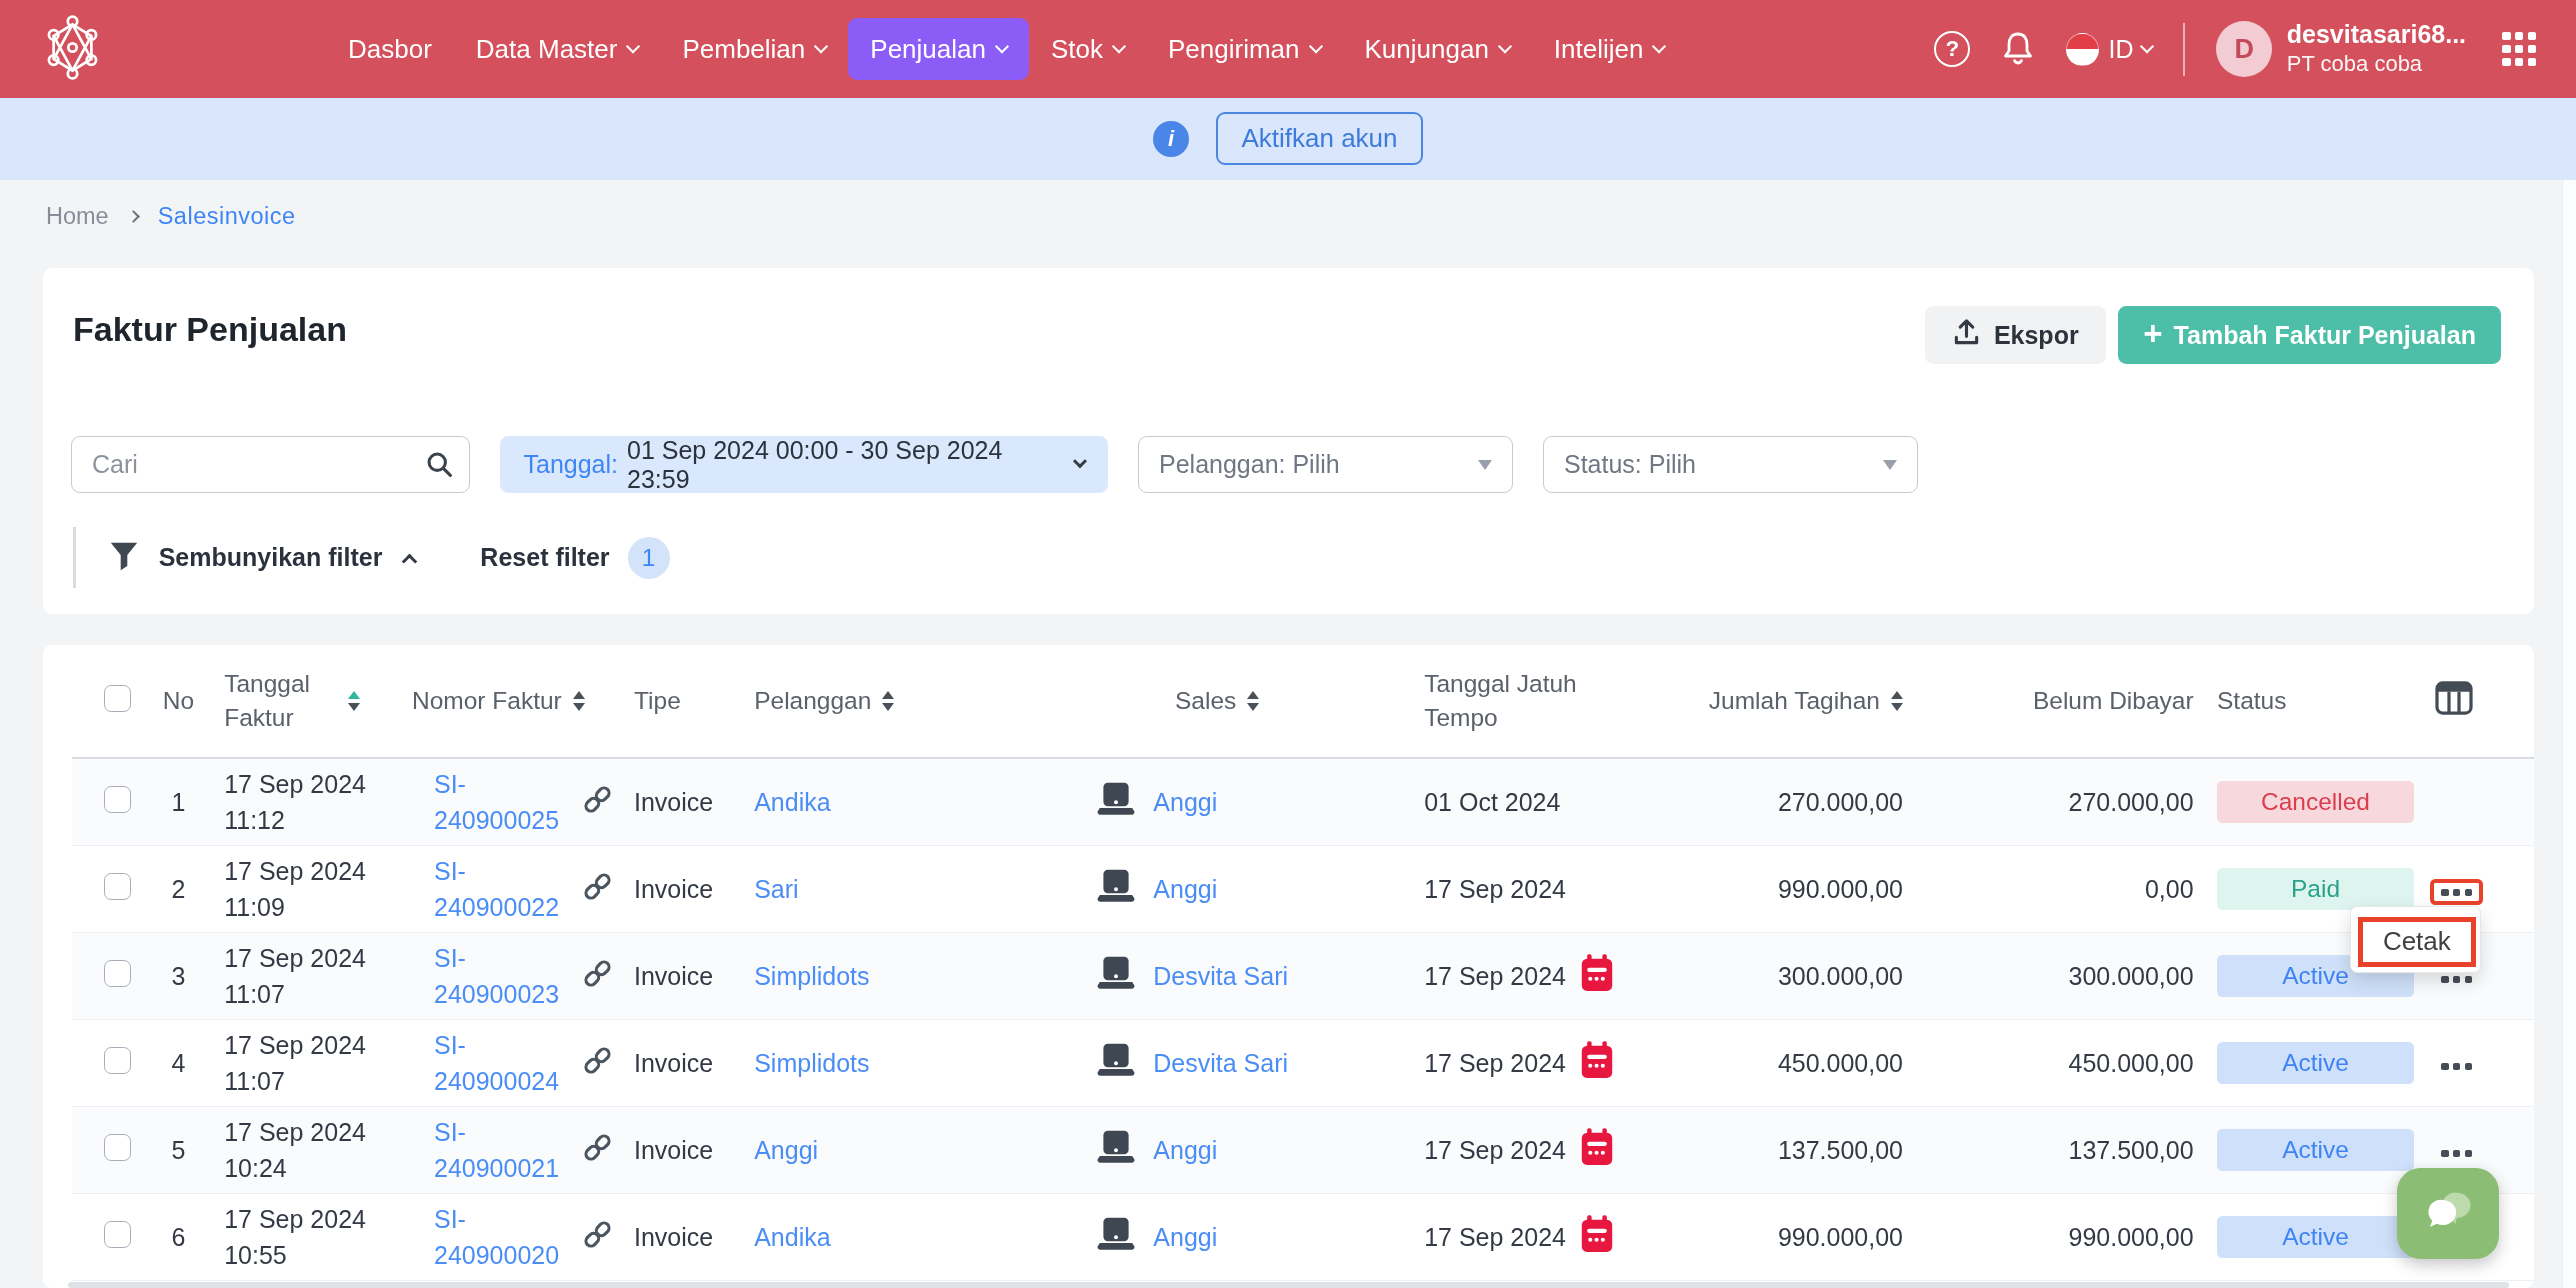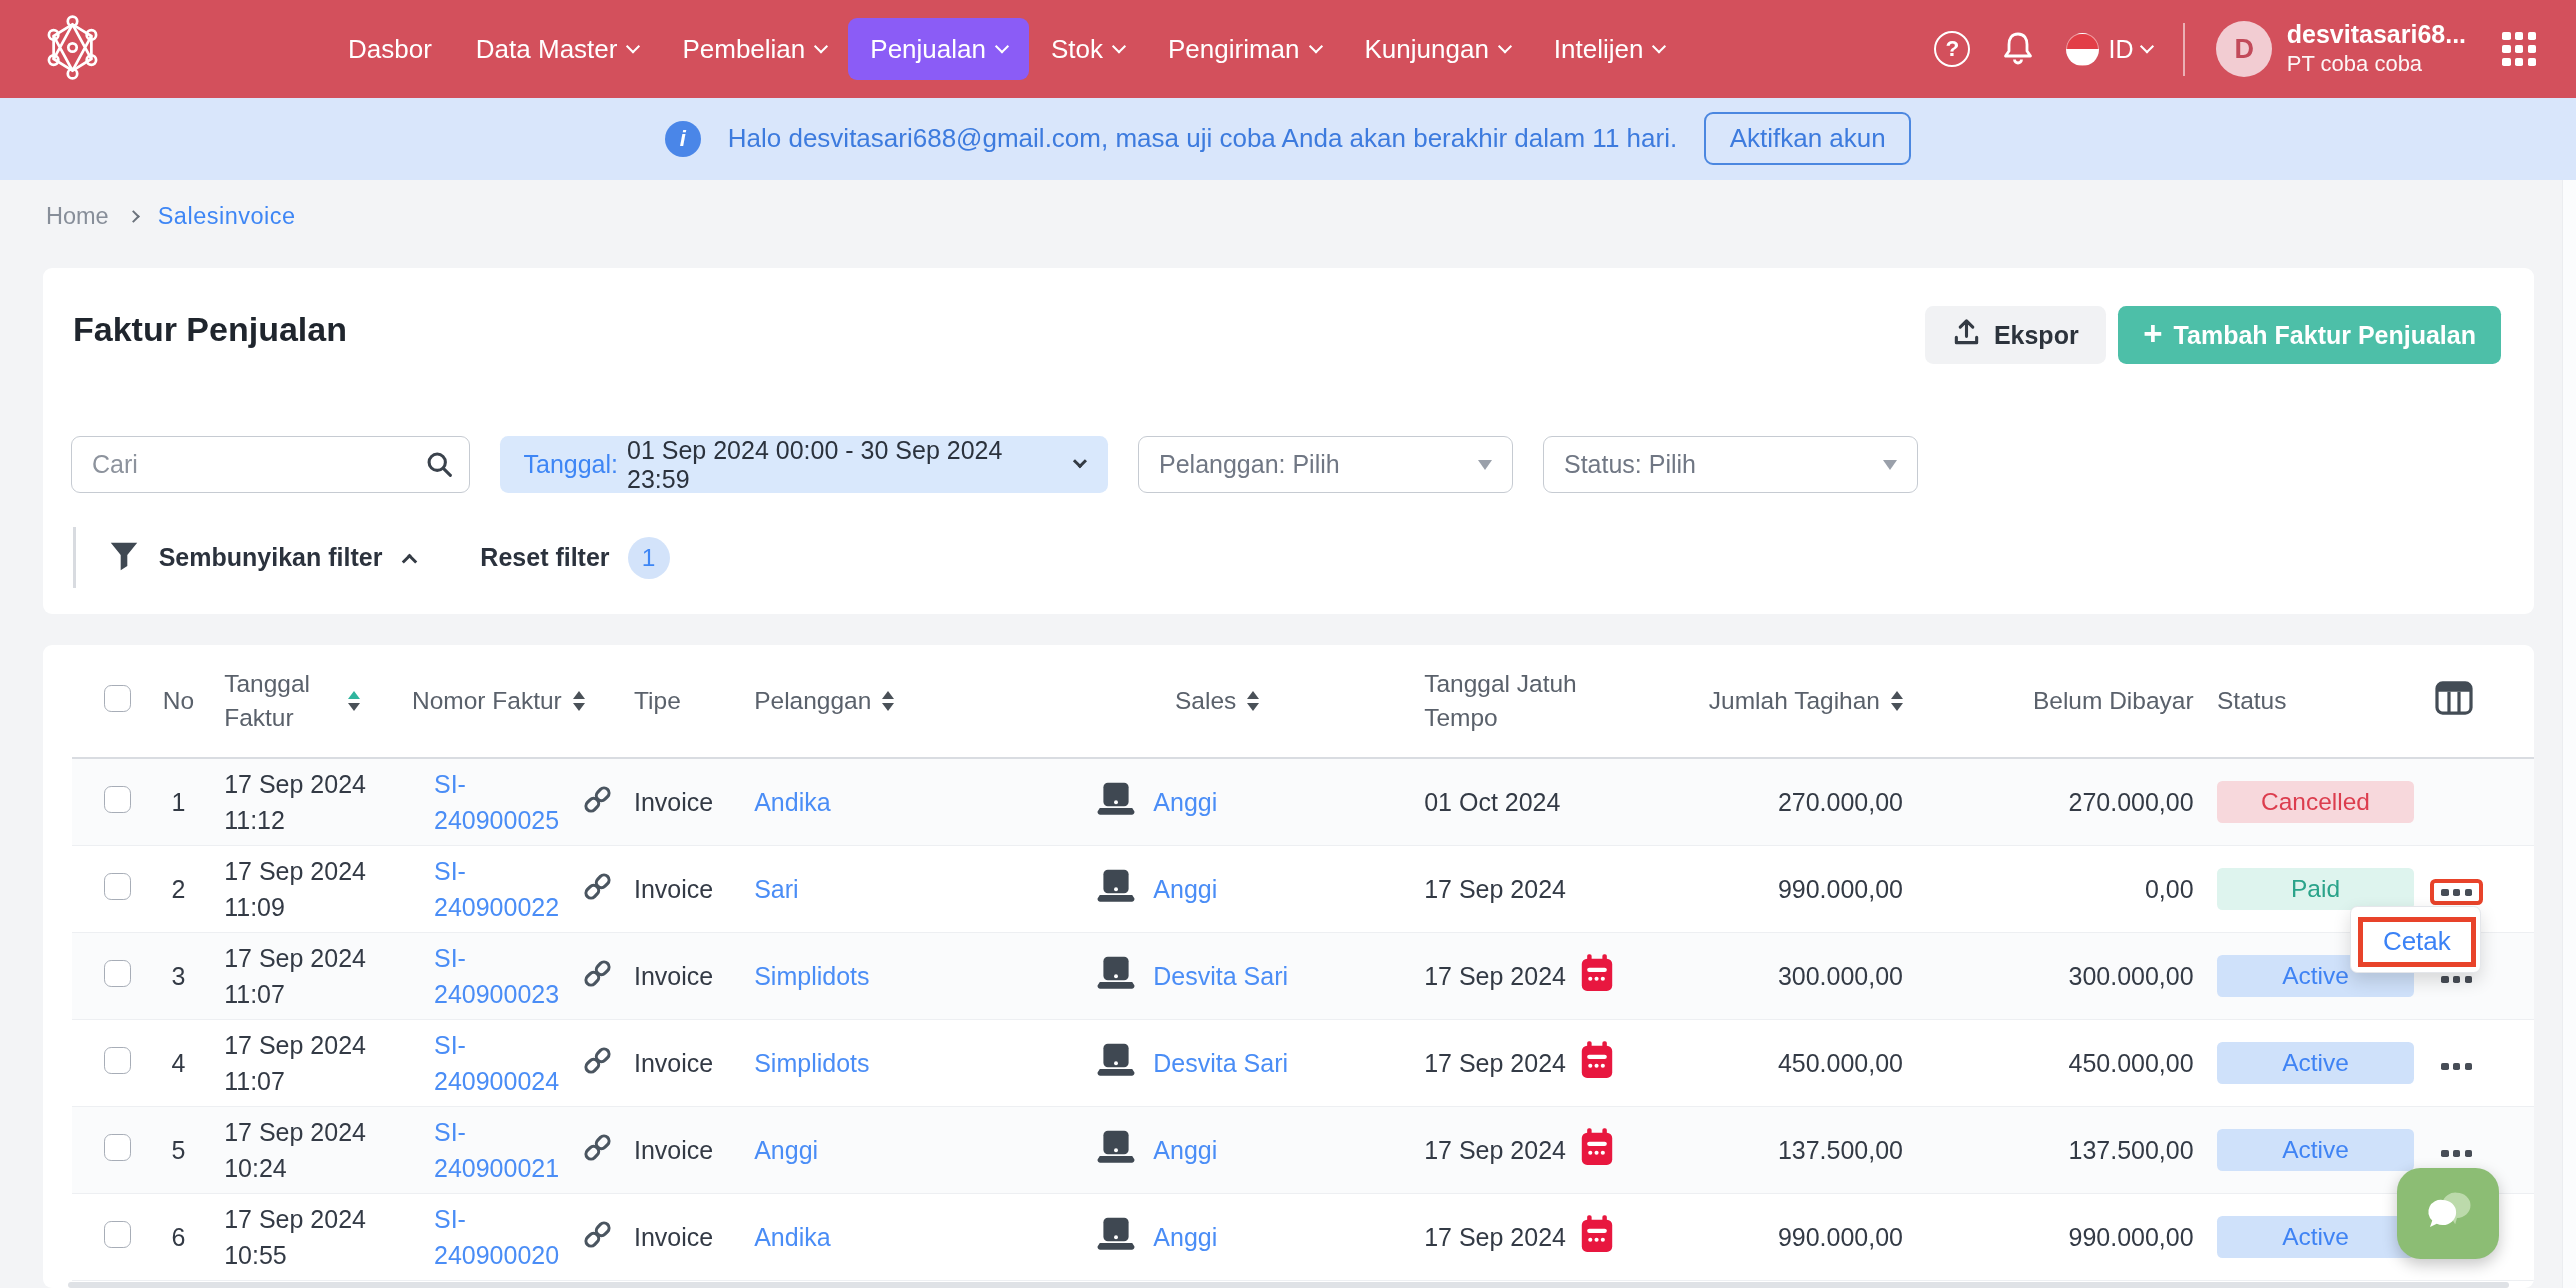--- a/index.html
+++ b/index.html
@@ -98,21 +98,21 @@
   .st-paid { background:#def4ee; color:#2aa38a; }
   .st-active { background:#cfe1fa; color:#3f83f4; }
   .menu-btn { display:inline-flex; border:4.5px solid transparent; border-radius:5.4px; padding:5.4px 7.2px; cursor:pointer; margin-left:5.4px; }
   .menu-btn.annotated { border-color:#e8432a; }
   .dots { display:flex; gap:4.5px; }
   .dots i { width:7.2px; height:7.2px; border-radius:1.8px; background:#474d56; }
   .hscroll-track { position:absolute; bottom:0; left:25px; right:25px; height:6.3px; background:#dfe2e6; border-radius:3.6px; }
 
   
   .ctx-popup { position:absolute; left:2350px; top:906px; width:131px; height:67px; background:#fff; border:0.9px solid #e4e6ea; border-radius:7.2px; box-shadow:0 7.2px 18px rgba(0,0,0,.14); z-index:50; }
-  .ctx-annot { position:absolute; left:7.2px; right:4.5px; top:10px; bottom:5.4px; border:5.4px solid #e8432a; display:flex; align-items:center; justify-content:center; font-size:26px; color:#3b82f6; cursor:pointer; }
+  .ctx-annot { position:absolute; left:7.2px; right:4.5px; top:10px; bottom:5.4px; border:5.4px solid #e8432a; display:flex; align-items:center; justify-content:center; font-size:26px; color:#404040; cursor:pointer; }
   .chat-fab { position:absolute; left:2397px; top:1168px; width:102px; height:91px; background:#8cbd74; border-radius:23.5px; display:flex; align-items:center; justify-content:center; box-shadow:0 5.4px 14.5px rgba(0,0,0,.22); z-index:60; cursor:pointer; }
   .scroll-strip { position:absolute; top:180px; right:0; width:14.5px; bottom:0; background:#fbfcfd; border-left:0.9px solid #ebedf0; z-index:8; }
 </style>
 </head>
 <body>
 
 <div class="navbar">
   <div class="logo-wrap">
     <span>
       <svg width="65" height="69" viewBox="0 0 62 64" fill="none" stroke="#fff" stroke-width="2.6">
@@ -197,21 +197,20 @@
         <i></i>
         <i></i>
     </div>
   </div>
 </div>
 
 <div class="banner">
   <div class="info-circle">
       <span>i</span>
     </div>
-  <span class="banner-text">Halo desvitasari688@gmail.com, masa uji coba Anda akan berakhir dalam 11 hari.</span>
   <button class="banner-btn">Aktifkan akun</button>
 </div>
 
 <div class="breadcrumb">
   <span class="crumb-home">Home</span>
   <span class="crumb-chev"></span>
   <span class="crumb-current">Salesinvoice</span>
 </div>
 
 <div class="card1">

